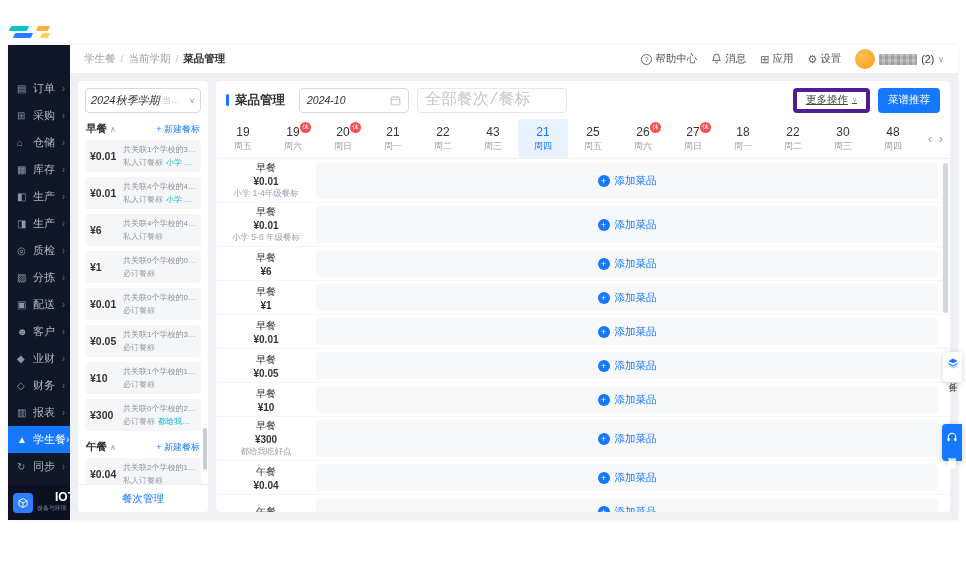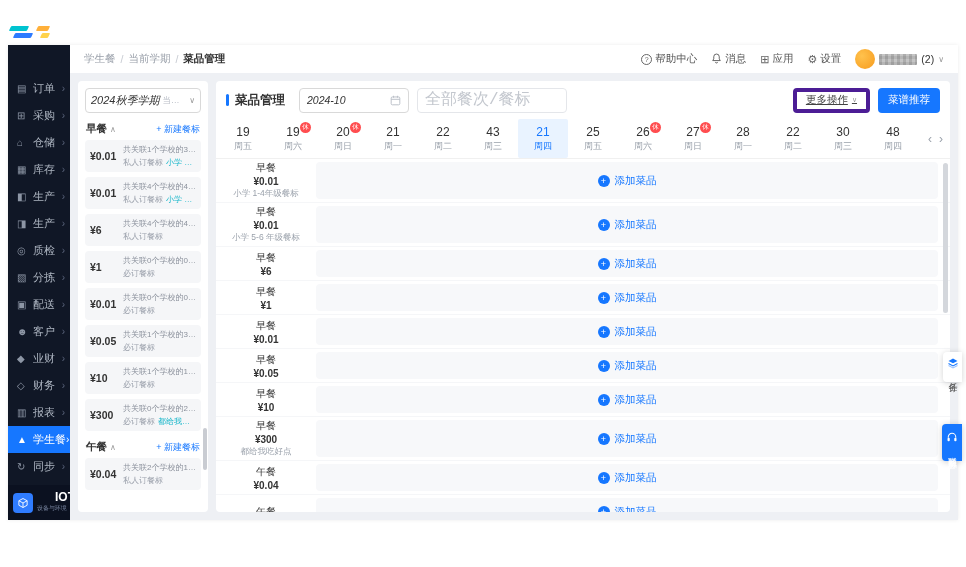--- a/index.html
+++ b/index.html
@@ -360,20 +360,21 @@
             <div class="std-card">
               <div class="std-price">¥0.04</div>
               <div class="std-info">
                 <div class="std-rel">共关联2个学校的12个班级</div>
                 <div class="std-tags">
                   <span class="tag">私人订餐标</span>
                 </div>
               </div>
             </div>
           </div>
+        <div class="panel-footer">餐次管理</div>
         <div class="panel-scroll"></div>
       </section>
 
       <section class="main-card">
         <div class="toolbar">
           <div class="page-title">
             <span class="title-bar"></span>
             <span>菜品管理</span>
           </div>
           <div class="date-box">
@@ -436,21 +437,21 @@
                 <span class="day-badge">休</span>
                 <div class="day-num">26</div>
                 <div class="day-week">周六</div>
               </div>
               <div class="day">
                 <span class="day-badge">休</span>
                 <div class="day-num">27</div>
                 <div class="day-week">周日</div>
               </div>
               <div class="day">
-                <div class="day-num">28</div>
+                <div class="day-num">18</div>
                 <div class="day-week">周一</div>
               </div>
               <div class="day">
                 <div class="day-num">22</div>
                 <div class="day-week">周二</div>
               </div>
               <div class="day">
                 <div class="day-num">30</div>
                 <div class="day-week">周三</div>
               </div>

